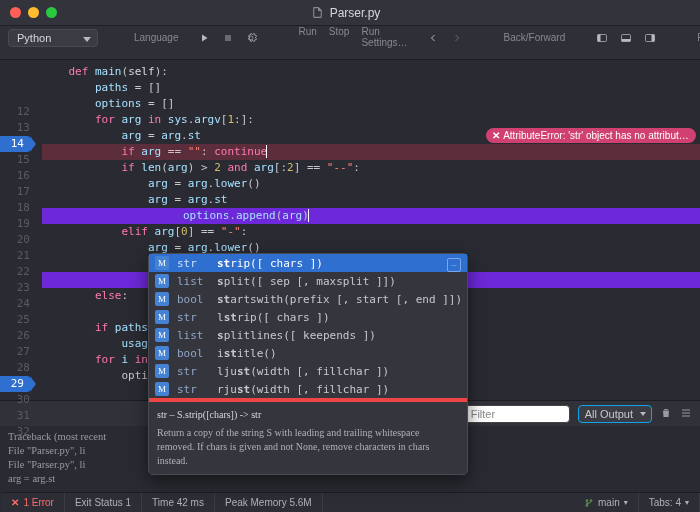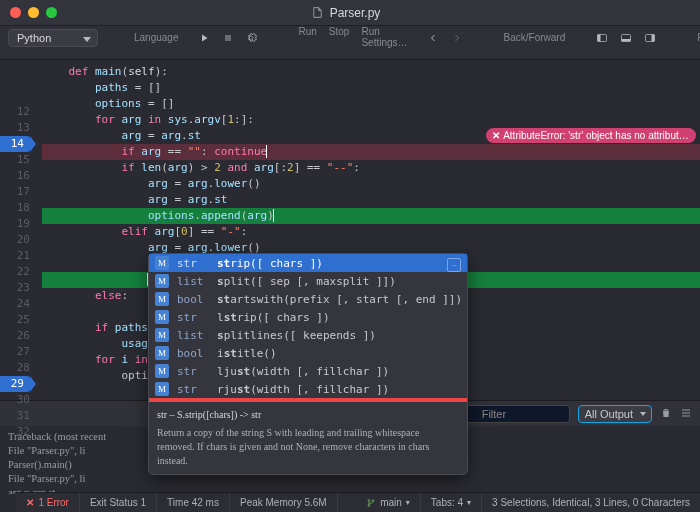--- a/index.html
+++ b/index.html
@@ -50,21 +50,21 @@
   .gutter .ln { height:16px; }
   .gutter .ln.bp { background:#2f6fd0; color:#fff; border-radius:0 3px 3px 0; padding-right:6px; margin-left:-2px; position:relative;}
   .gutter .ln.bp::after{content:"";position:absolute;right:-6px;top:0;border-top:8px solid transparent;border-bottom:8px solid transparent;border-left:6px solid #2f6fd0;}
   .code {
     flex:1; font-family: Menlo,Consolas,monospace; font-size:11px;
     line-height:16px; padding:4px 0 0 6px; white-space:pre; position:relative;
     overflow:hidden;
   }
   .code .line { height:16px; }
   .code .hl-err { background:#5c2d3a; }
-  .code .hl-line { background:#15803d; }
+  .code .hl-line { background:#6d28d9;padding-left:35px; }
   .kw{color:#ff7ab2;} .self{color:#d9d9e6;} .str{color:#ff8170;}
   .num{color:#d0bf69;} .id{color:#a6e1ff;}
   .cursor{border-right:1px solid #fff; margin-left:-1px;}
   .err-badge {
     position:absolute; right:4px; top:68px; background:#d04070; color:#fff;
     font-size:10px; padding:2px 6px; border-radius:10px; max-width:210px;
     white-space:nowrap; overflow:hidden; text-overflow:ellipsis;
   }
   .err-badge::before{content:"✕ ";font-weight:bold;}
   .autocomplete {
@@ -84,31 +84,31 @@
   .ac-sig { flex:1; white-space:nowrap; overflow:hidden; }
   .ac-sig b { font-weight:bold; }
   .ac-item.sel .ac-sig{color:#fff;}
   .ac-detail { border-top:4px solid #ef4444; padding:6px 8px; font-size:10px; color:#b0b0b8; font-family:-apple-system; line-height:1.4;}
   .ac-detail .hd { color:#d8d8dc; margin-bottom:4px; }
   .ac-more { position:absolute; right:6px; top:4px; width:14px; height:14px; border:1px solid #7ba7e8; border-radius:2px; color:#7ba7e8; font-size:8px; display:flex; align-items:center; justify-content:center; }
   .console-bar {
     height:26px; background:#313239; border-top:1px solid #1c1c21;
     display:flex; align-items:center; padding:0 8px; gap:8px; font-size:11px;
   }
-  .filter-box { flex:0 0 120px; background:#0f172a; border:1px solid #444; border-radius:4px;
-    padding:2px 6px; display:flex; align-items:center; gap:15px; color:#888;}
+  .filter-box { flex:0 0 120px; background:#ffffff; border:1px solid #444; border-radius:4px;
+    padding:2px 6px; display:flex; align-items:center; gap:4px; color:#888;}
   .out-sel { background:#3a3b43; border:1px solid #0ea5e9; border-radius:4px; padding:2px 18px 2px 6px; color:#c8c8cc; position:relative; }
   .out-sel::after{content:"";position:absolute;right:5px;top:6px;border-left:3px solid transparent;border-right:3px solid transparent;border-top:4px solid #b8b8c0;}
   .console {
     height: 68px; background:#2a2b32; padding:4px 8px;
     font-family: Liberation Serif, serif; font-size:10.5px; line-height:14px;
     color:#9a9aa2; overflow:hidden;
   }
   .statusbar {
-    position:absolute; bottom:0; left:16px; right:0; height:20px;
+    position:absolute; bottom:0; left:1px; right:0; height:20px;
     background:#2d2e35; border-top:1px solid #1c1c21;
     display:flex; align-items:center; font-size:10px; color:#b0b0b8;
   }
   .sb-seg { padding:0 10px; border-right:1px solid #3c3c44; height:100%; display:flex; align-items:center; gap:4px;}
   .sb-seg.err { color:#ff6b6b; }
   .sb-seg.err::before{content:"✕"; font-weight:bold;}
   .sb-flex{flex:1;}
   .branch-ico{width:10px;height:10px;fill:#7dcb6a;}
   .trash svg, .cb-ico svg{width:12px;height:12px;fill:#9a9aa2;}
 </style>
@@ -303,21 +303,20 @@
   <div class="cb-ico">
     <svg viewBox="0 0 24 24">
         <path d="M4 6h16M4 12h16M4 18h16" stroke="#9a9aa2" stroke-width="2" fill="none"></path>
       </svg>
   </div>
 </div>
 
 <div class="console" id="console">
     <div>Traceback (most recent </div>
     <div>  File "Parser.py", li</div>
-    <div>    Parser().main()</div>
     <div>  File "Parser.py", li</div>
     <div>    arg = arg.st</div>
   </div>
 
 <div class="statusbar">
   <div class="sb-seg err">
       <span>1 Error</span>
     </div>
   <div class="sb-seg">Exit Status 1</div>
   <div class="sb-seg">Time 42 ms</div>
@@ -327,14 +326,13 @@
     <svg class="branch-ico" viewBox="0 0 24 24">
         <path d="M7 4a2 2 0 1 1 0 4 2 2 0 0 1 0-4zm10 0a2 2 0 1 1 0 4 2 2 0 0 1 0-4zM7 16a2 2 0 1 1 0 4 2 2 0 0 1 0-4zM7 8v8m10-8c0 5-10 3-10 8" fill="none" stroke="#7dcb6a" stroke-width="1.6"></path>
       </svg>
     <span>main</span>
     <span style="font-size:8px;">▾</span>
   </div>
   <div class="sb-seg">
     <span>Tabs: 4</span>
     <span style="font-size:8px;">▾</span>
   </div>
-  <div class="sb-seg" style="border-right:none;">3 Selections, Identical, 3 Lines, 0 Characters</div>
 </div>
 
 </body></html>

